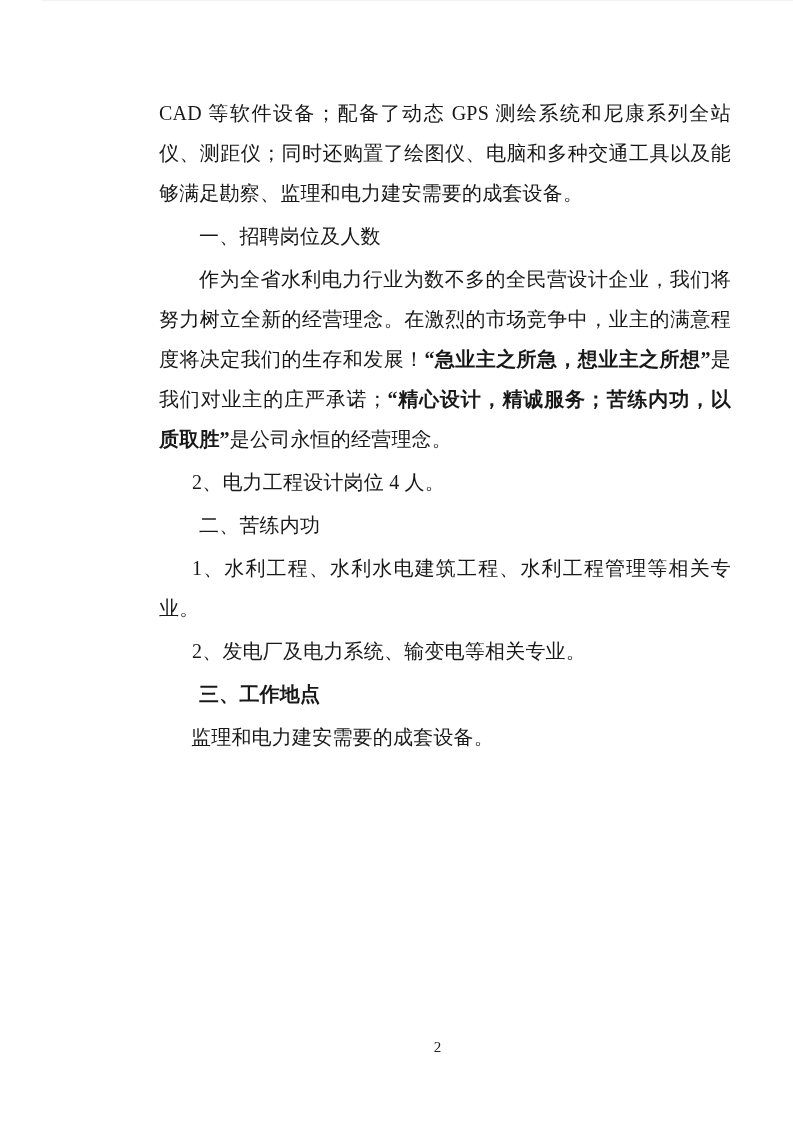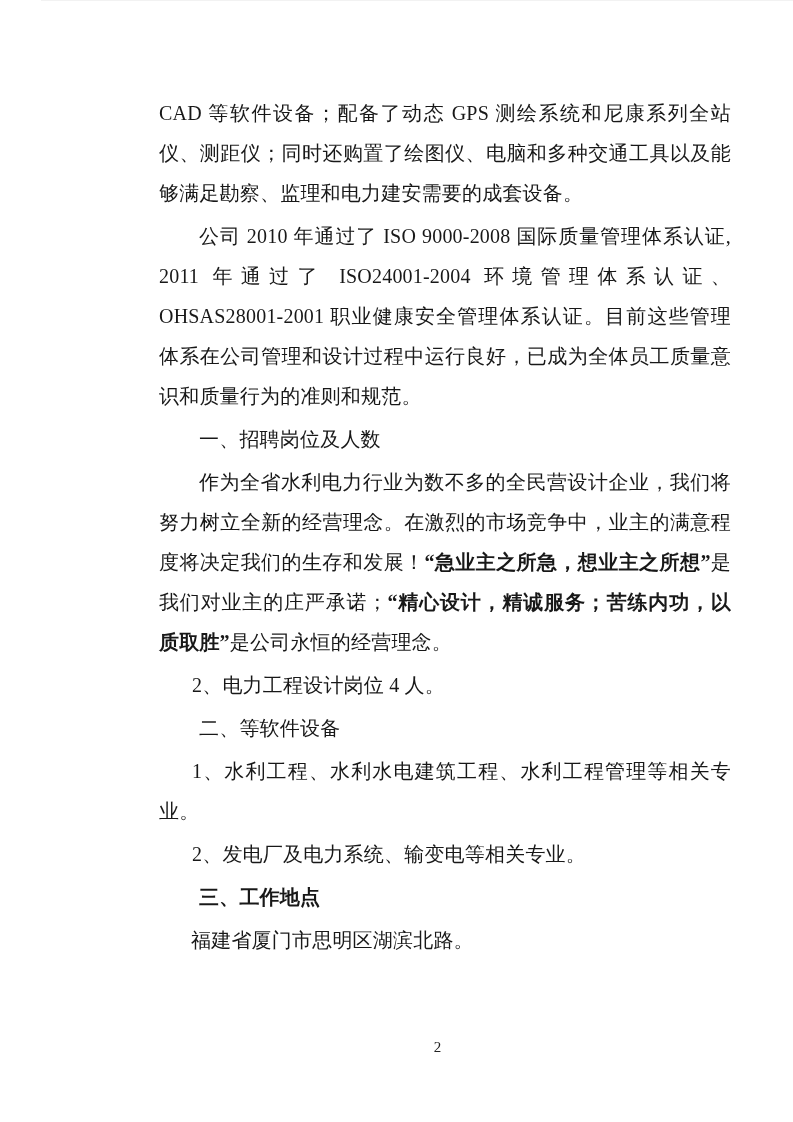--- a/index.html
+++ b/index.html
@@ -52,38 +52,37 @@
 </style>
 </head>
 <body>
 
 <div class="page">
 
   <div class="content">
 
     <p class="ind-none">CAD 等软件设备；配备了动态 GPS 测绘系统和尼康系列全站仪、测距仪；同时还购置了绘图仪、电脑和多种交通工具以及能够满足勘察、监理和电力建安需要的成套设备。</p>
 
-    <p class="ind-body">公司 2010 年通过了 ISO 9000-2008 国际质量管理体系认证, 2011 年通过了 ISO24001-2004 环境管理体系认证、OHSAS28001-2001 职业健康安全管理体系认证。目前这些管理体系在公司管理和设计过程中运行良好，已成为全体员工质量意识和质量行为的准则和规范。</p>
 
     <p class="ind-body">一、招聘岗位及人数</p>
 
     <p class="ind-body"><span>作为全省水利电力行业为数不多的全民营设计企业，我们将努力树立全新的经营理念。在激烈的市场竞争中，业主的满意程度将决定我们的生存和发展！</span><b class="quote-run">“急业主之所急，想业主之所想”</b><span>是我们对业主的庄严承诺；</span><b class="quote-run">“精心设计，精诚服务；苦练内功，以质取胜”</b><span>是公司永恒的经营理念。</span></p>
 
 
     <p class="ind-num">2、电力工程设计岗位 4 人。</p>
 
-    <p class="ind-body">二、等软件设备</p>
+    <p class="ind-body">二、苦练内功</p>
 
     <p class="ind-num">1、水利工程、水利水电建筑工程、水利工程管理等相关专业。</p>
 
     <p class="ind-num">2、发电厂及电力系统、输变电等相关专业。</p>
 
     <p class="ind-body bold">三、工作地点</p>
 
-    <p class="ind-addr">福建省厦门市思明区湖滨北路。</p>
+    <p class="ind-addr">监理和电力建安需要的成套设备。</p>
 
 
 
   </div>
 
   <div class="footer">2</div>
 
 </div>
 
 </body></html>

